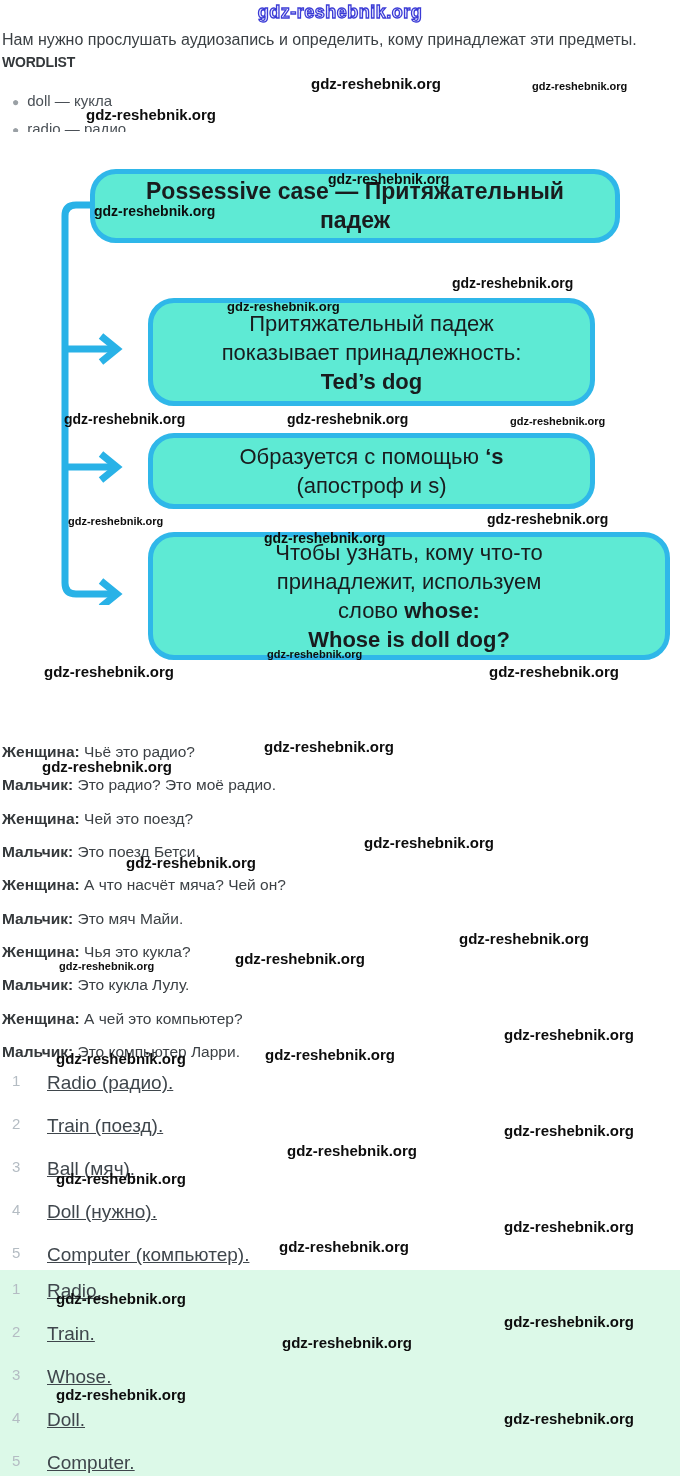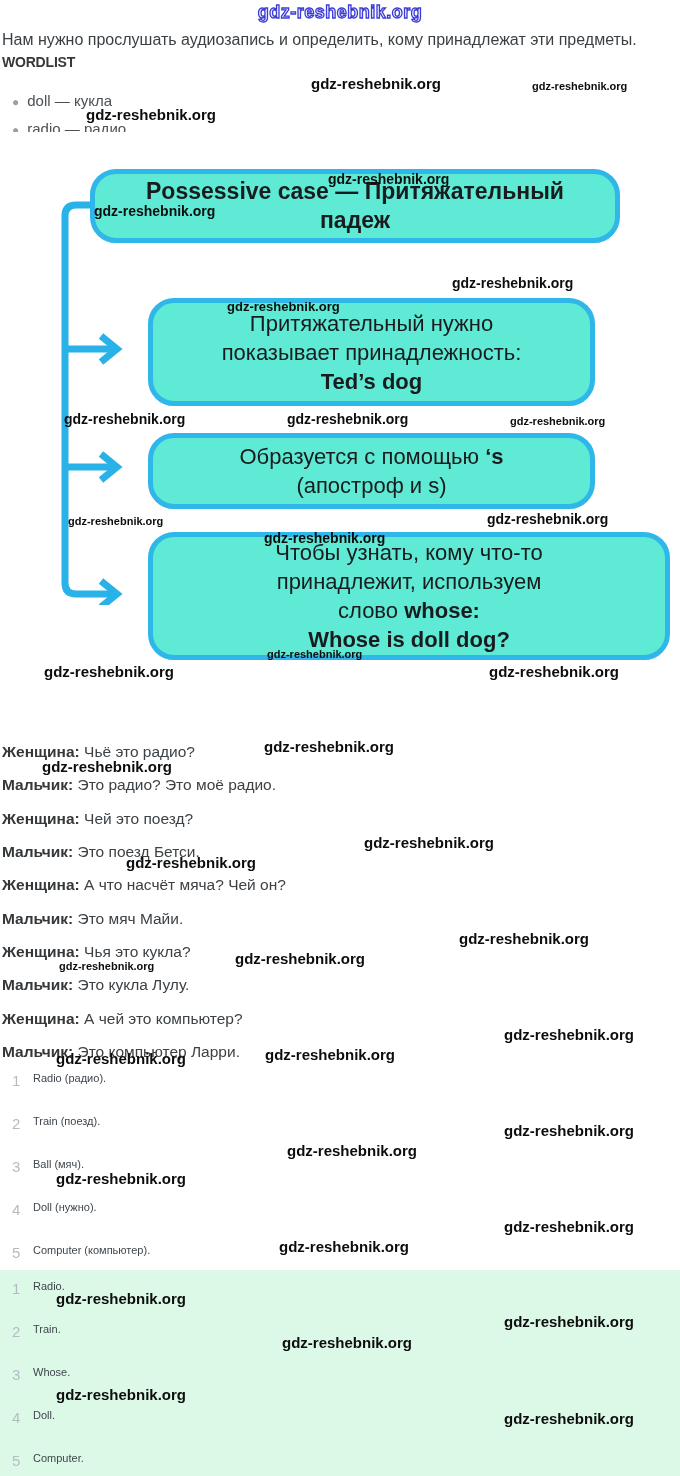--- a/index.html
+++ b/index.html
@@ -40,21 +40,21 @@
   .dbox.title .ln { font-size:23px; line-height:29px; font-weight:700; }
   .dbox .b { font-weight:700; }
 
   .connector { position:absolute; left:56px; top:195px; }
 
   .dlg { position:absolute; left:2px; font-size:15.5px; color:#3c4145; white-space:nowrap; }
   .dlg .spk { font-weight:700; color:#34383b; }
 
   .li-row { position:absolute; left:0; height:20px; }
   .li-num { position:absolute; left:12px; top:0; font-size:15px; color:#b4bcc3; }
-  .li-text { position:absolute; left:33px; top:0; font-size:11px; color:#3f464c; }
+  .li-text { position:absolute; left:47px; top:0; font-size:19px; color:#3f464c;text-decoration:underline; }
 
   .green-block { position:absolute; left:0; top:1270px; width:680px; height:206px; }
 </style>
 </head>
 <body>
 
 <div class="page">
 
   <div class="wm-top">gdz-reshebnik.org</div>
 
@@ -79,21 +79,21 @@
         <polyline points="45,259 61,272 45,285"></polyline>
         <polyline points="45,386 61,399 45,412"></polyline>
       </g>
     </svg>
     <div id="diagram-boxes">
         <div class="dbox title" style="left: 90px; top: 169px; width: 530px; height: 74px;">
           <div class="ln"><span class="b">Possessive case — Притяжательный</span></div>
           <div class="ln"><span class="b">падеж</span></div>
         </div>
         <div class="dbox " style="left: 148px; top: 298px; width: 447px; height: 108px;">
-          <div class="ln"><span>Притяжательный нужно</span></div>
+          <div class="ln"><span>Притяжательный падеж</span></div>
           <div class="ln"><span>показывает принадлежность:</span></div>
           <div class="ln"><span class="b">Ted’s dog</span></div>
         </div>
         <div class="dbox " style="left: 148px; top: 433px; width: 447px; height: 76px;">
           <div class="ln"><span>Образуется с помощью </span><span class="b">‘s</span></div>
           <div class="ln"><span>(апостроф и s)</span></div>
         </div>
         <div class="dbox " style="left: 148px; top: 532px; width: 522px; height: 128px;">
           <div class="ln"><span>Чтобы узнать, кому что-то</span></div>
           <div class="ln"><span>принадлежит, используем</span></div>

